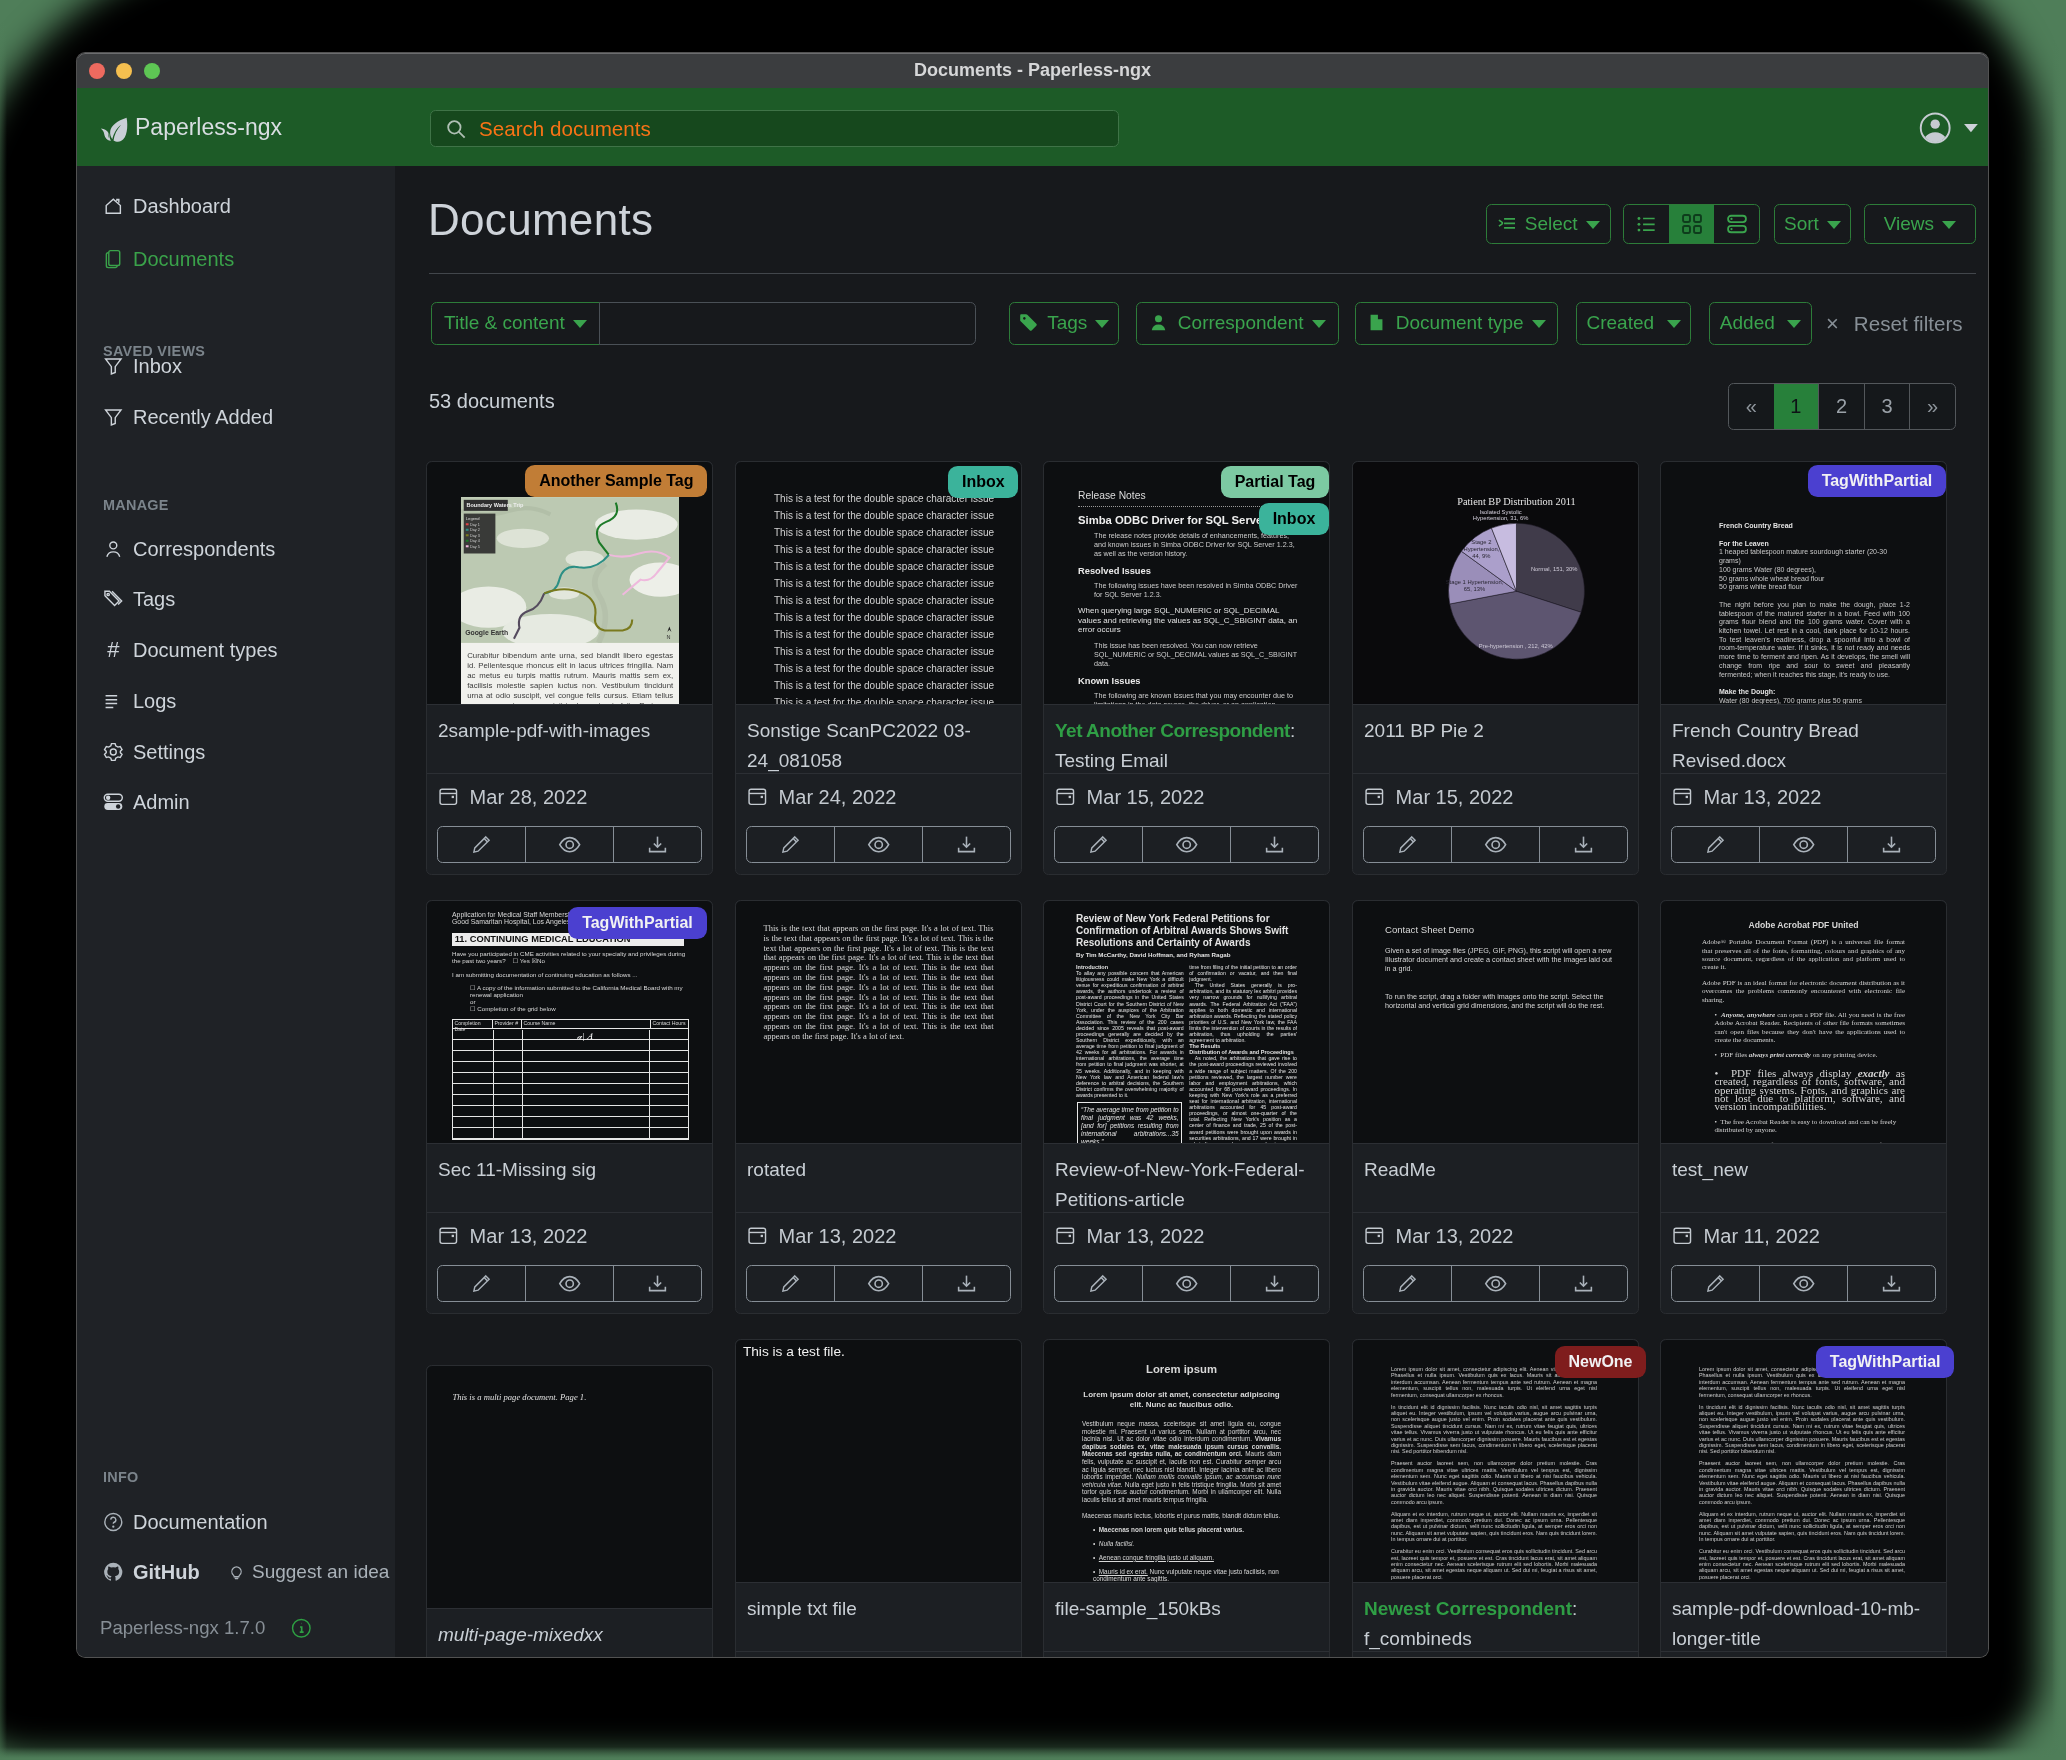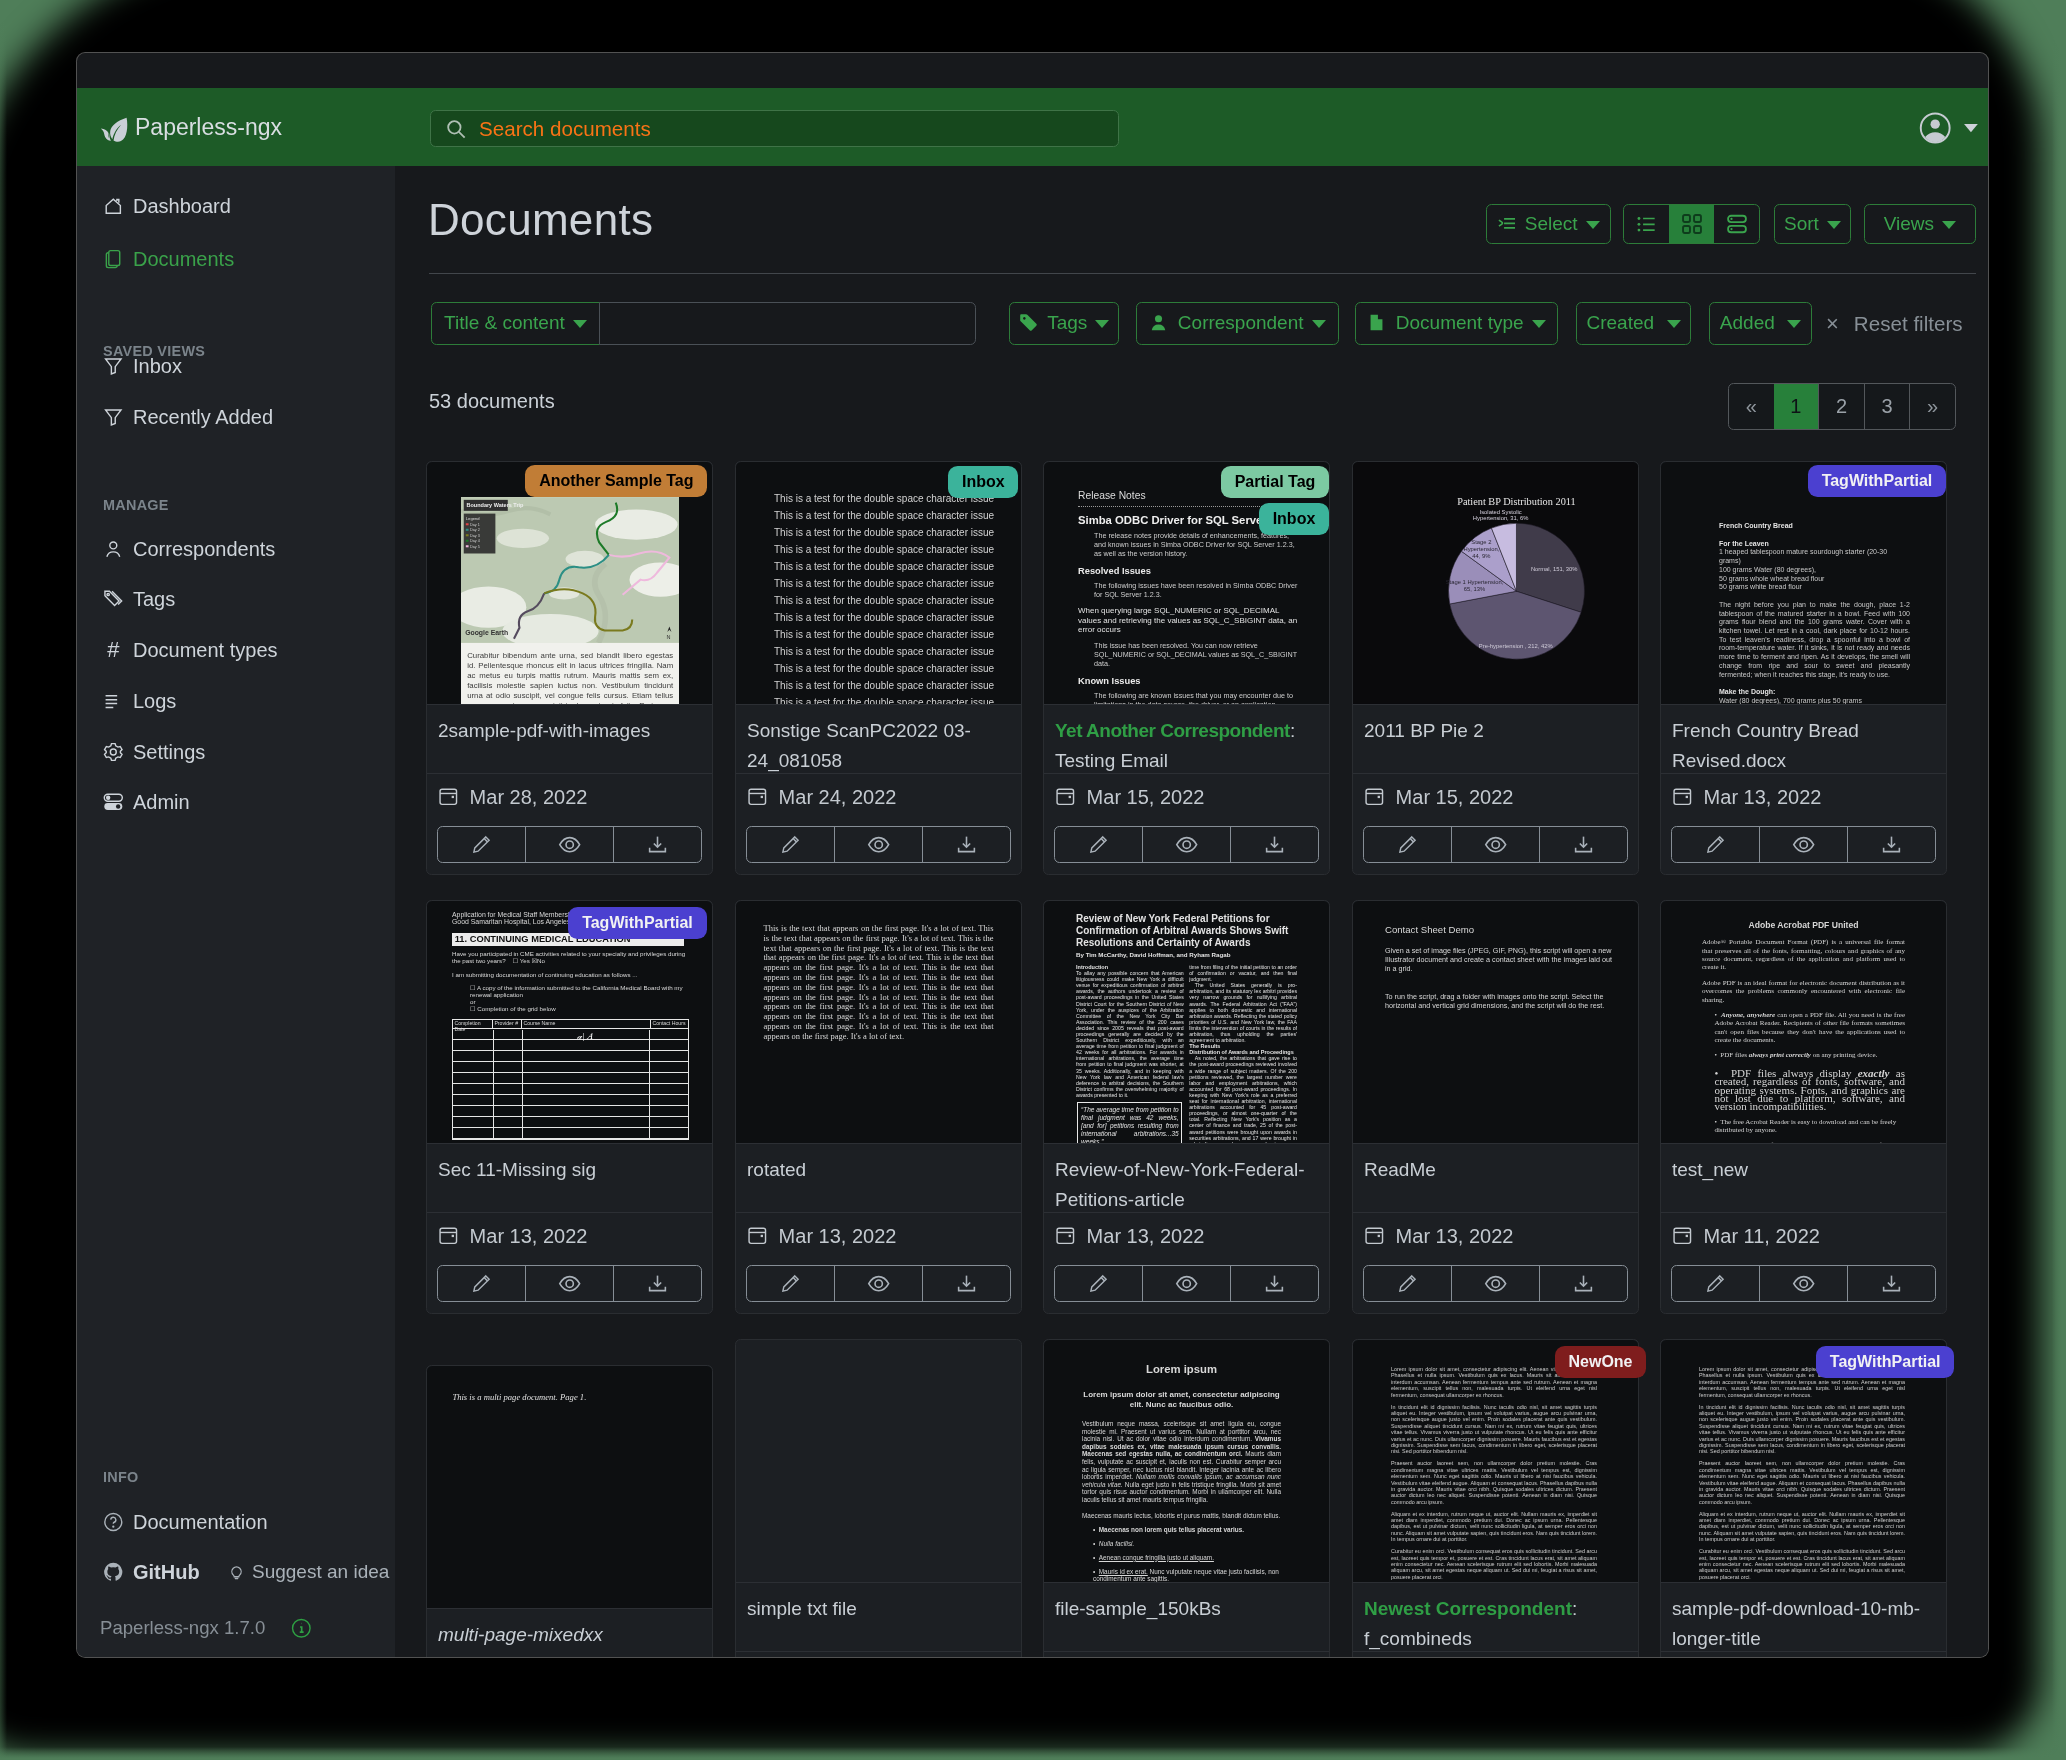--- a/index.html
+++ b/index.html
@@ -63,20 +63,26 @@
   .fic { vertical-align:-2.7px; margin-right:9.6px; }
   .pc { flex:1; text-align:center; line-height:45px; font-size:20px; }
 </style>
 </head>
 <body>
 <div id="plate"></div>
 <div style="position:absolute;left:2052px;top:0;width:13.7px;height:1761px;background:linear-gradient(to right, rgba(79,126,89,0), #4f7e59 75%);"></div>
 <div style="position:absolute;left:0;top:1747px;width:2066px;height:13.7px;background:linear-gradient(to bottom, rgba(79,126,89,0), #4f7e59 80%);"></div>
 <div style="position:absolute;left:0;top:0;width:6.9px;height:1761px;background:linear-gradient(to left, rgba(79,126,89,0), rgba(79,126,89,0.45));"></div>
 <div id="win">
+  <div id="tbar">
+    <div class="tl t1"></div>
+      <div class="tl t2"></div>
+      <div class="tl t3"></div>
+    <div id="ttitle">Documents - Paperless-ngx</div>
+  </div>
   <div id="ghead">
     <svg id="logoleaf" width="33" height="32" viewBox="0 0 24 22" fill="#c9cfd6">
       <path d="M20.8 0.6 C14 2.8 9.6 6.1 8.9 10.3 c-0.4 2.4 0.5 4.6 1.5 6 0.8-3.6 2.6-7.6 6.4-10.6 -3 3.4-5.1 7.5-5.5 11.5 1.5 0.9 3.6 1.3 5.4 0.4 4.5-2.3 5.3-10.5 4.1-17z"></path>
       <path d="M7.6 11.7 c-0.9-1.6-2.6-3-5.6-3.2 1.5 1.1 2.2 2.4 2.5 3.9 0.4 1.7 0.9 3.3 2.7 4.4 0.6 0.4 1.6 0.6 2.2 0.5 -0.9-1.4-1.3-3.3-1.1-5.2l-0.1 0c-0.2 1-0.3 2.4-0.1 3.5 -0.8-1.2-0.3-2.6-0.5-3.9z"></path>
     </svg>
     <div id="logo">Paperless-ngx</div>
     <div id="search">
       <svg class="mag" width="20.6" height="20.6" viewBox="0 0 16 16" fill="none" stroke="#aebfb3" stroke-width="1.4">
         <circle cx="6.5" cy="6.5" r="4.8"></circle>
           <line x1="10" y1="10" x2="14.5" y2="14.5"></line>
@@ -747,20 +753,23 @@
           </div>
         </div>
 <div class="card" style="left:31px;top:1199px;font-style:italic;">
           <div class="thumb">
             <div style="position:absolute;left:25.4px;top:26px;font-family:'Liberation Serif',serif;font-size:8.6px;color:#e0e0e0;">This is a multi page document. Page 1.</div>
           </div>
           <div class="ttl">multi-page-mixedxx</div>
           <div class="meta"></div>
         </div>
 <div class="card" style="left:340px;top:1173px;">
+          <div class="thumb">
+            <div style="position:absolute;left:6.9px;top:4.1px;font-size:13.7px;color:#f2f2f2;">This is a test file.</div>
+          </div>
           <div class="ttl">simple txt file</div>
           <div class="meta"></div>
         </div>
 <div class="card" style="left:648px;top:1173px;">
           <div class="thumb">
             <div style="position:absolute;left:38px;top:23.4px;width:199px;color:#d8d8d8;">
               <div style="font-size:11.3px;font-weight:bold;text-align:center;">Lorem ipsum</div>
               <div style="font-size:8px;line-height:9.3px;font-weight:bold;margin-top:15px;text-align:center;">Lorem ipsum dolor sit amet, consectetur adipiscing<br>elit. Nunc ac faucibus odio.</div>
               <div style="font-size:6.4px;line-height:7.6px;margin-top:11px;text-align:justify;">Vestibulum neque massa, scelerisque sit amet ligula eu, congue molestie mi. Praesent ut varius sem. Nullam at porttitor arcu, nec lacinia nisi. Ut ac dolor vitae odio interdum condimentum. <b>Vivamus dapibus sodales ex, vitae malesuada ipsum cursus convallis. Maecenas sed egestas nulla, ac condimentum orci.</b> Mauris diam felis, vulputate ac suscipit et, iaculis non est. Curabitur semper arcu ac ligula semper, nec luctus nisl blandit. Integer lacinia ante ac libero lobortis imperdiet. <i>Nullam mollis convallis ipsum, ac accumsan nunc vehicula vitae.</i> Nulla eget justo in felis tristique fringilla. Morbi sit amet tortor quis risus auctor condimentum. Morbi in ullamcorper elit. Nulla iaculis tellus sit amet mauris tempus fringilla.</div>
               <div style="font-size:6.4px;line-height:7.6px;margin-top:8.2px;">Maecenas mauris lectus, lobortis et purus mattis, blandit dictum tellus.</div>

